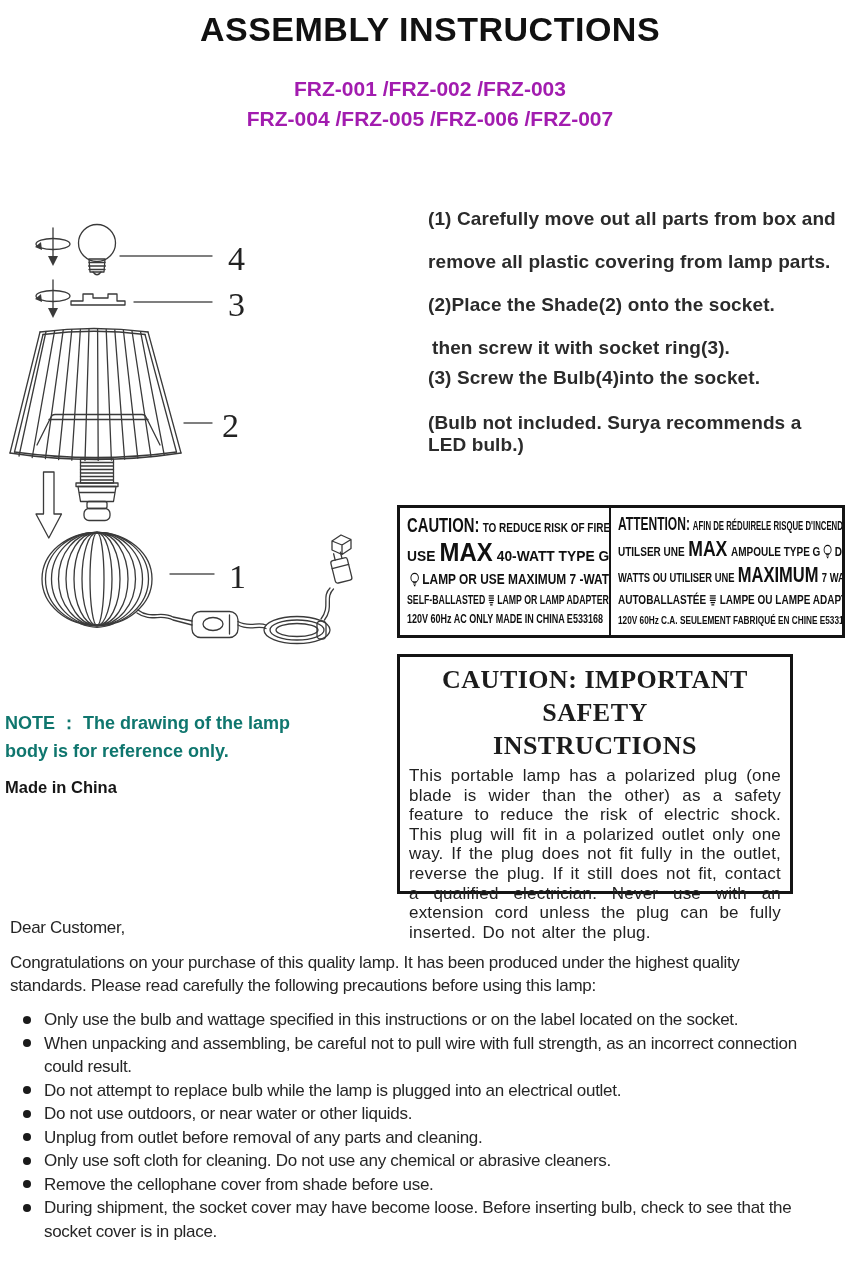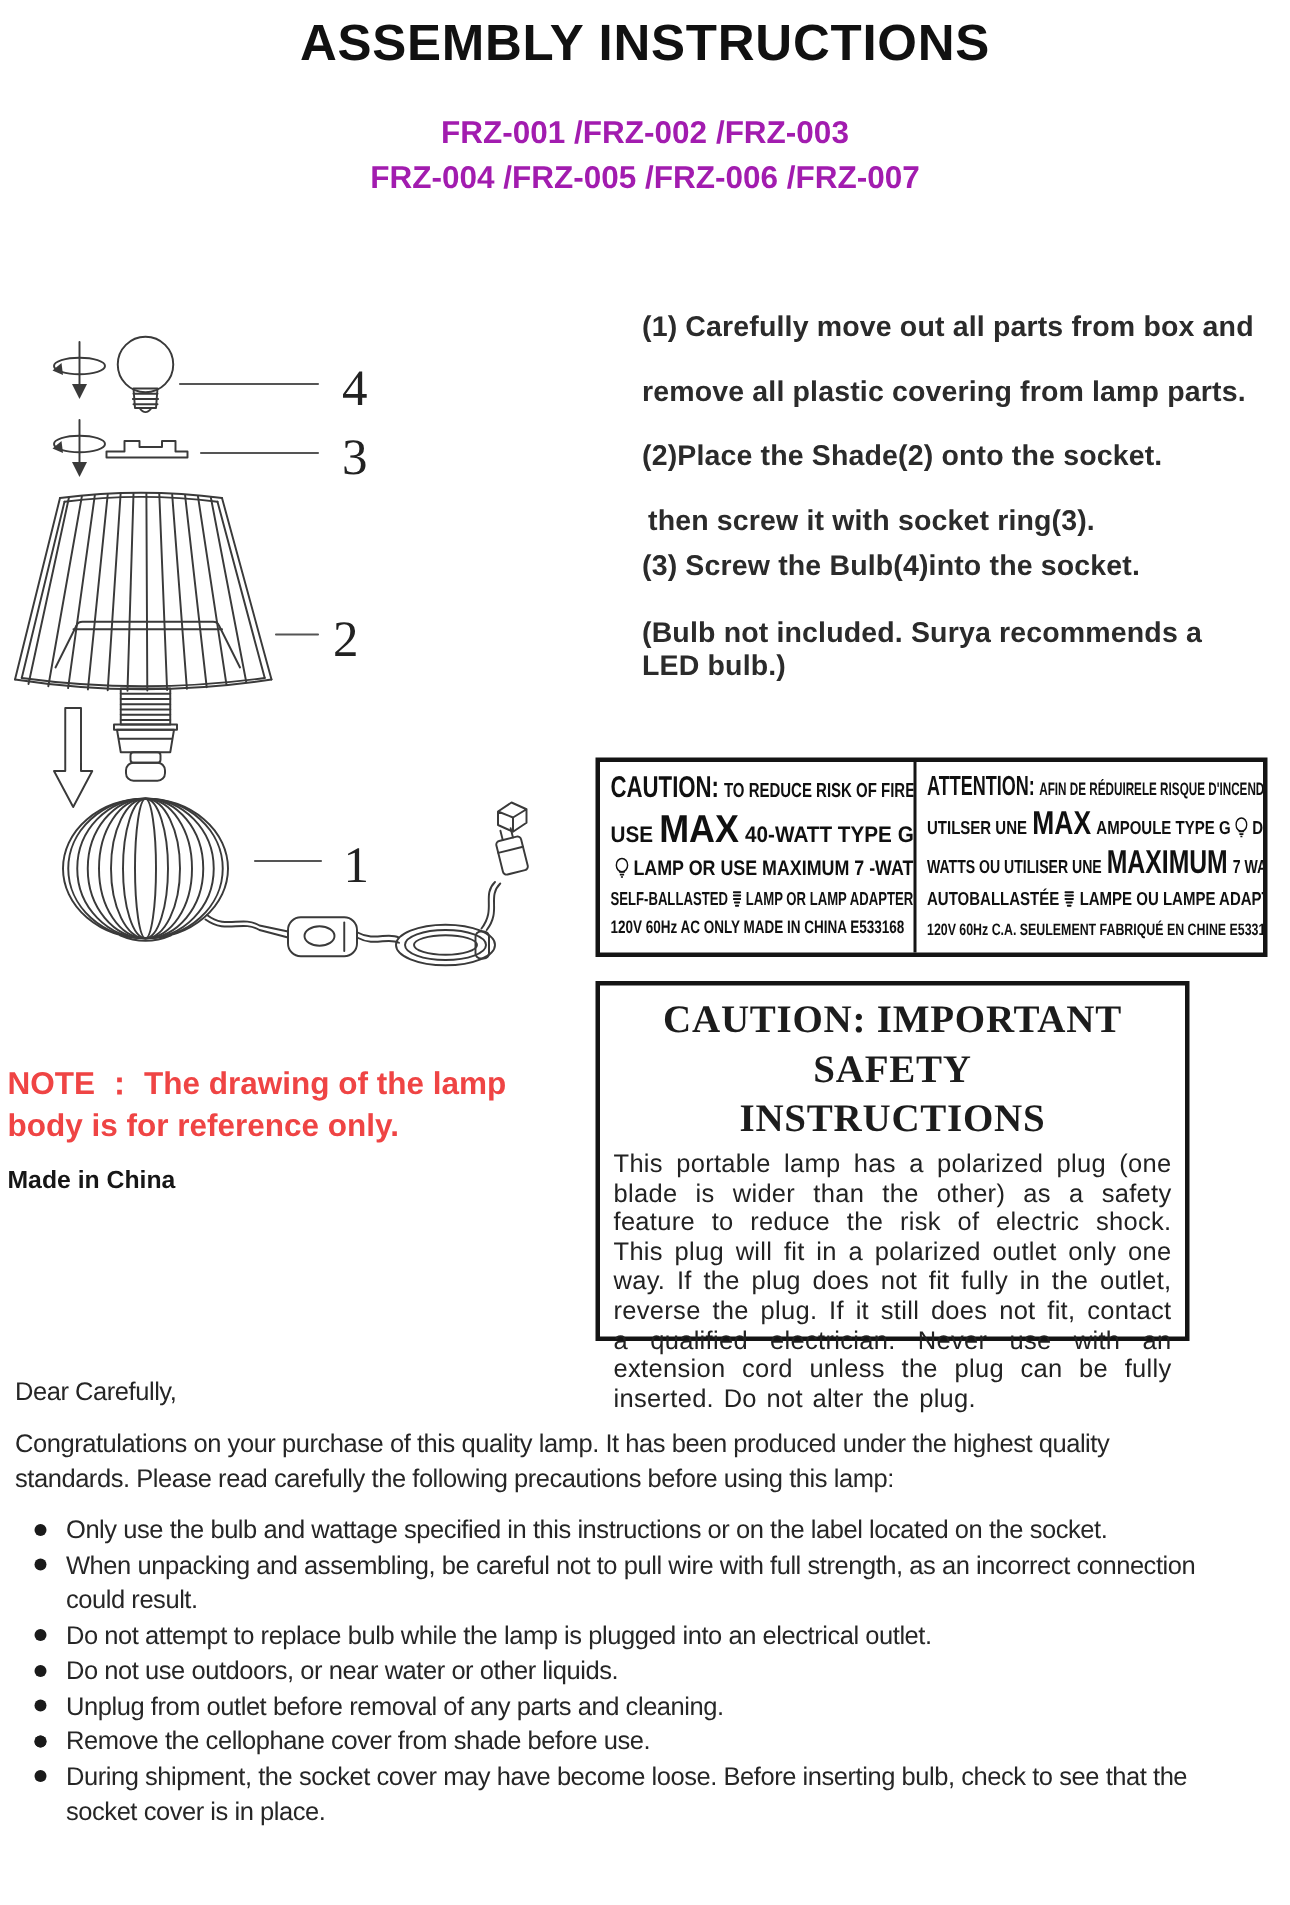--- a/index.html
+++ b/index.html
@@ -43,21 +43,21 @@
   .lamp-glyph { display:inline-block; vertical-align:-3px; margin:0 2px; }
   
   #safety-box { position:absolute; left:397px; top:654px; width:396px; height:240px;
                 border:3px solid #141414; text-align:center; background:#fff; }
   .sb-title { font-family:"Liberation Serif", serif; font-weight:bold; font-size:26px;
               line-height:33px; letter-spacing:.5px; color:#1c1c1c; }
   .sb-title.first { margin-top:6px; }
   .sb-body { margin:4px 9px 0 9px; text-align:justify; font-size:17px; line-height:19.6px;
              color:#222; letter-spacing:.2px; word-spacing:1.5px; }
   
-  #note { position:absolute; left:5px; top:709px; font-weight:bold; font-size:21px; color:#ef4444; }
+  #note { position:absolute; left:5px; top:709px; font-weight:bold; font-size:18px; color:#0f766e; }
   #note div { line-height:28px; }
   #made-in { position:absolute; left:5px; top:778px; font-weight:bold; font-size:16.5px; color:#161616; }
   
   #customer { position:absolute; left:10px; top:918px; width:840px; font-size:17px;
               letter-spacing:-0.3px; color:#262626; }
   .salutation { margin-bottom:13px; }
   .intro { width:780px; line-height:23px; margin-bottom:11px; }
   .bullets { list-style:none; width:794px; }
   .bullets li { position:relative; padding-left:34px; line-height:23.5px; width:794px; }
   .bullets li .btxt { display:inline; }
@@ -261,27 +261,27 @@
     <p class="sb-body">This portable lamp has a polarized plug (one blade is wider than the other) as a safety feature to reduce the risk of electric shock. This plug will fit in a polarized outlet only one way. If the plug does not fit fully in the outlet, reverse the plug. If it still does not fit, contact a qualified electrician. Never use with an extension cord unless the plug can be fully inserted. Do not alter the plug.</p>
   </div>
 
   <div id="note">
     <div>NOTE ： The drawing of the lamp</div>
     <div>body is for reference only.</div>
   </div>
   <div id="made-in">Made in China</div>
 
   <div id="customer">
-    <p class="salutation">Dear Carefully,</p>
+    <p class="salutation">Dear Customer,</p>
     <p class="intro">Congratulations on your purchase of this quality lamp. It has been produced under the highest quality standards. Please read carefully the following precautions before using this lamp:</p>
     <ul class="bullets">
       <li><span class="dot"></span><span class="btxt">Only use the bulb and wattage specified in this instructions or on the label located on the socket.</span></li>
       <li><span class="dot"></span><span class="btxt">When unpacking and assembling, be careful not to pull wire with full strength, as an incorrect connection could result.</span></li>
       <li><span class="dot"></span><span class="btxt">Do not attempt to replace bulb while the lamp is plugged into an electrical outlet.</span></li>
       <li><span class="dot"></span><span class="btxt">Do not use outdoors, or near water or other liquids.</span></li>
       <li><span class="dot"></span><span class="btxt">Unplug from outlet before removal of any parts and cleaning.</span></li>
-      <li><span class="dot"></span></li>
+      <li><span class="dot"></span><span class="btxt">Only use soft cloth for cleaning. Do not use any chemical or abrasive cleaners.</span></li>
       <li><span class="dot"></span><span class="btxt">Remove the cellophane cover from shade before use.</span></li>
       <li><span class="dot"></span><span class="btxt">During shipment, the socket cover may have become loose. Before inserting bulb, check to see that the socket cover is in place.</span></li>
     </ul>
   </div>
 
 </div>
 
 </body></html>

